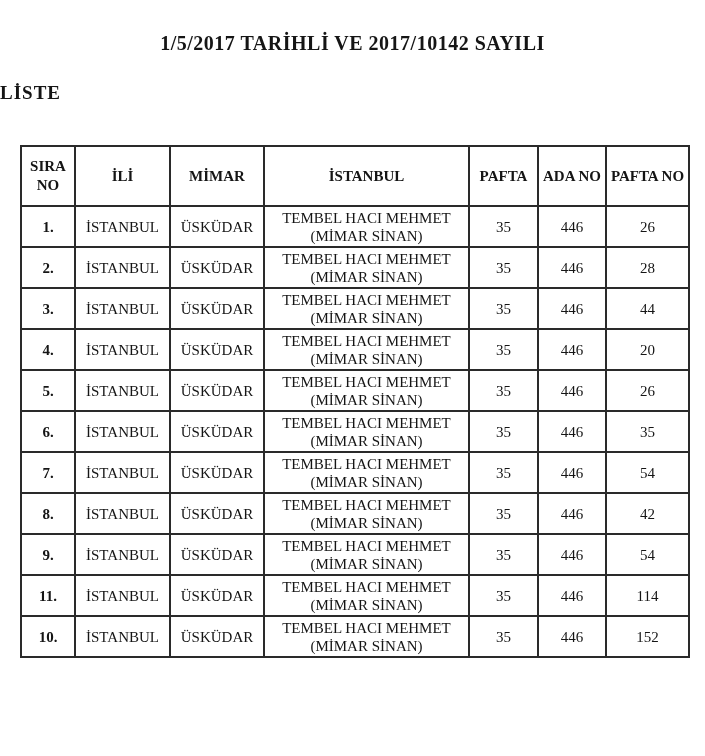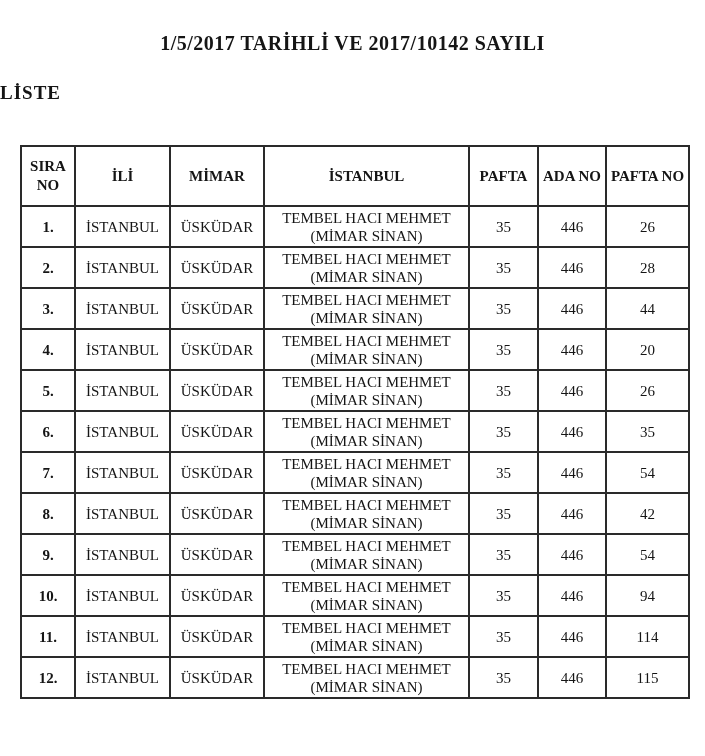--- a/index.html
+++ b/index.html
@@ -208,51 +208,39 @@
     <td class="c-ilcesi">ÜSKÜDAR</td>
     <td class="c-mahalle">
       <div>TEMBEL HACI MEHMET</div>
       <div>(MİMAR SİNAN)</div>
     </td>
     <td class="c-pafta">35</td>
     <td class="c-ada">446</td>
     <td class="c-parsel">54</td>
   </tr>
         <tr>
+    <td class="c-sira">11.</td>
+    <td class="c-ili">İSTANBUL</td>
+    <td class="c-ilcesi">ÜSKÜDAR</td>
+    <td class="c-mahalle">
+      <div>TEMBEL HACI MEHMET</div>
+      <div>(MİMAR SİNAN)</div>
+    </td>
+    <td class="c-pafta">35</td>
+    <td class="c-ada">446</td>
+    <td class="c-parsel">114</td>
+  </tr>
+        <tr>
     <td class="c-sira">10.</td>
     <td class="c-ili">İSTANBUL</td>
     <td class="c-ilcesi">ÜSKÜDAR</td>
     <td class="c-mahalle">
       <div>TEMBEL HACI MEHMET</div>
       <div>(MİMAR SİNAN)</div>
     </td>
     <td class="c-pafta">35</td>
     <td class="c-ada">446</td>
-    <td class="c-parsel">94</td>
-  </tr>
-        <tr>
-    <td class="c-sira">11.</td>
-    <td class="c-ili">İSTANBUL</td>
-    <td class="c-ilcesi">ÜSKÜDAR</td>
-    <td class="c-mahalle">
-      <div>TEMBEL HACI MEHMET</div>
-      <div>(MİMAR SİNAN)</div>
-    </td>
-    <td class="c-pafta">35</td>
-    <td class="c-ada">446</td>
-    <td class="c-parsel">114</td>
-  </tr>
-        <tr>
-    <td class="c-sira">12.</td>
-    <td class="c-ili">İSTANBUL</td>
-    <td class="c-ilcesi">ÜSKÜDAR</td>
-    <td class="c-mahalle">
-      <div>TEMBEL HACI MEHMET</div>
-      <div>(MİMAR SİNAN)</div>
-    </td>
-    <td class="c-pafta">35</td>
-    <td class="c-ada">446</td>
-    <td class="c-parsel">115</td>
+    <td class="c-parsel">152</td>
   </tr>
       </tbody>
   </table>
 
 </div>
 
 </body></html>

